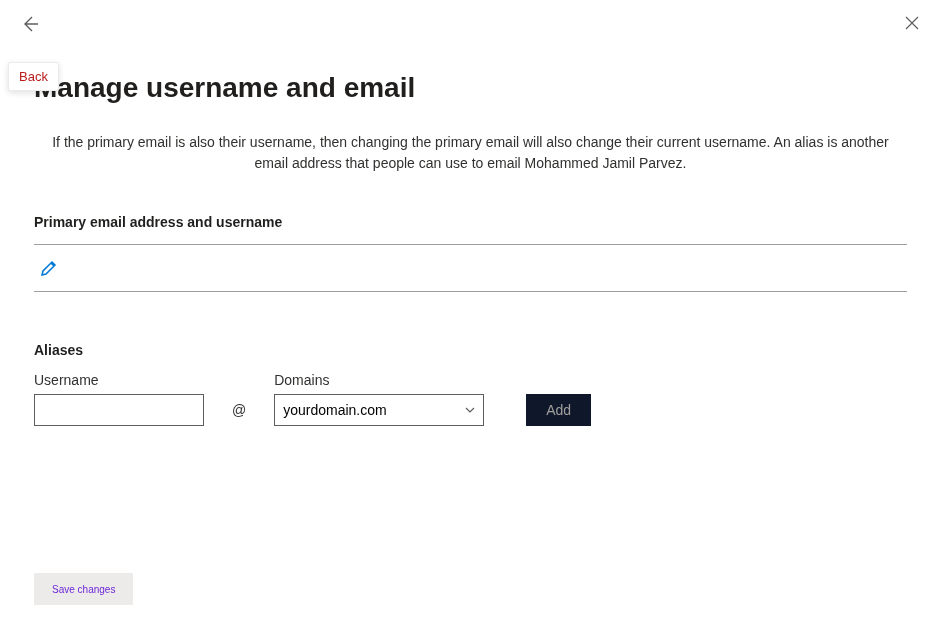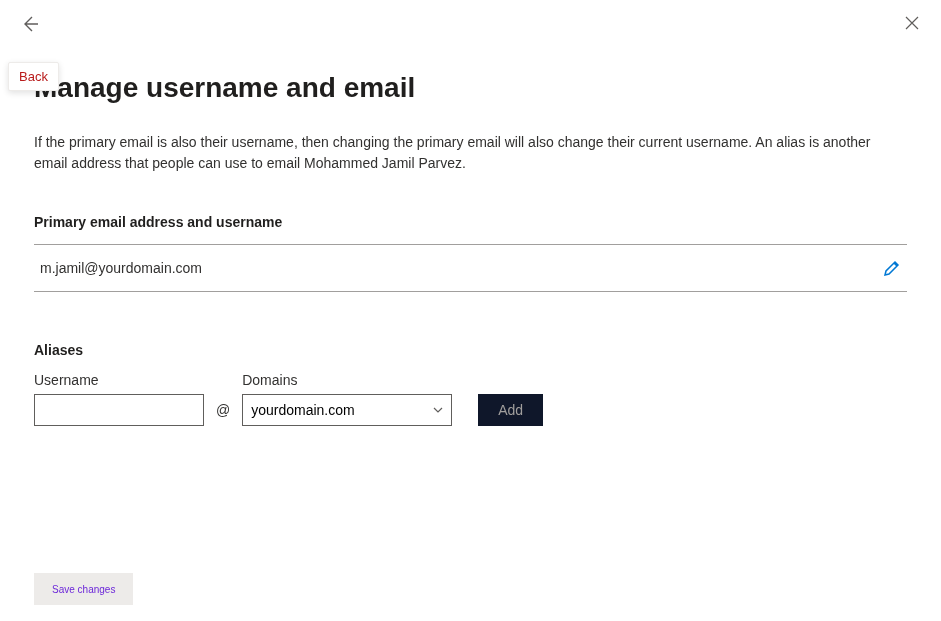--- a/index.html
+++ b/index.html
@@ -57,20 +57,21 @@
       font-weight: 700;
       color: #201f1e;
       margin-top: 28px;
       margin-bottom: 28px;
     }
     .description {
       font-size: 14px;
       color: #323130;
       line-height: 1.5;
       margin-bottom: 40px;
+      text-align: center;
     }
     .section-label {
       font-size: 14px;
       font-weight: 600;
       color: #201f1e;
       margin-bottom: 14px;
     }
     .primary-row {
       border-top: 1px solid #a19f9d;
       border-bottom: 1px solid #a19f9d;
@@ -86,21 +87,21 @@
     }
     .edit-icon {
       width: 18px;
       height: 18px;
       color: #0078d4;
       cursor: pointer;
     }
     .alias-row {
       display: flex;
       align-items: flex-end;
-      gap: 12px;
+      gap: 28px;
       margin-top: 6px;
     }
     .field-group {
       display: flex;
       flex-direction: column;
     }
     .field-label {
       font-size: 14px;
       color: #323130;
       margin-bottom: 6px;
@@ -188,21 +189,20 @@
 </div>
 
 <div class="tooltip">Back</div>
 
 <div class="content">
   <h1 class="page-title">Manage username and email</h1>
   <p class="description">If the primary email is also their username, then changing the primary email will also change their current username. An alias is another email address that people can use to email Mohammed Jamil Parvez.</p>
 
   <div class="section-label">Primary email address and username</div>
   <div class="primary-row">
-    <span class="primary-email">m.jamil@yourdomain.com</span>
     <span class="edit-icon">
       <svg viewBox="0 0 18 18" fill="none" stroke="currentColor" stroke-width="1.5">
         <path d="M2 16 L3 12 L12 3 L15 6 L6 15 Z M11 4 L14 7"></path>
       </svg>
     </span>
   </div>
 
   <div class="section-label">Aliases</div>
   <div class="alias-row">
     <div class="field-group">

